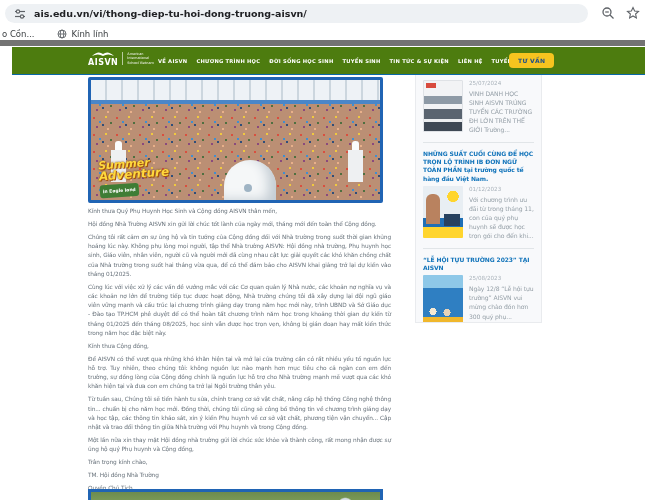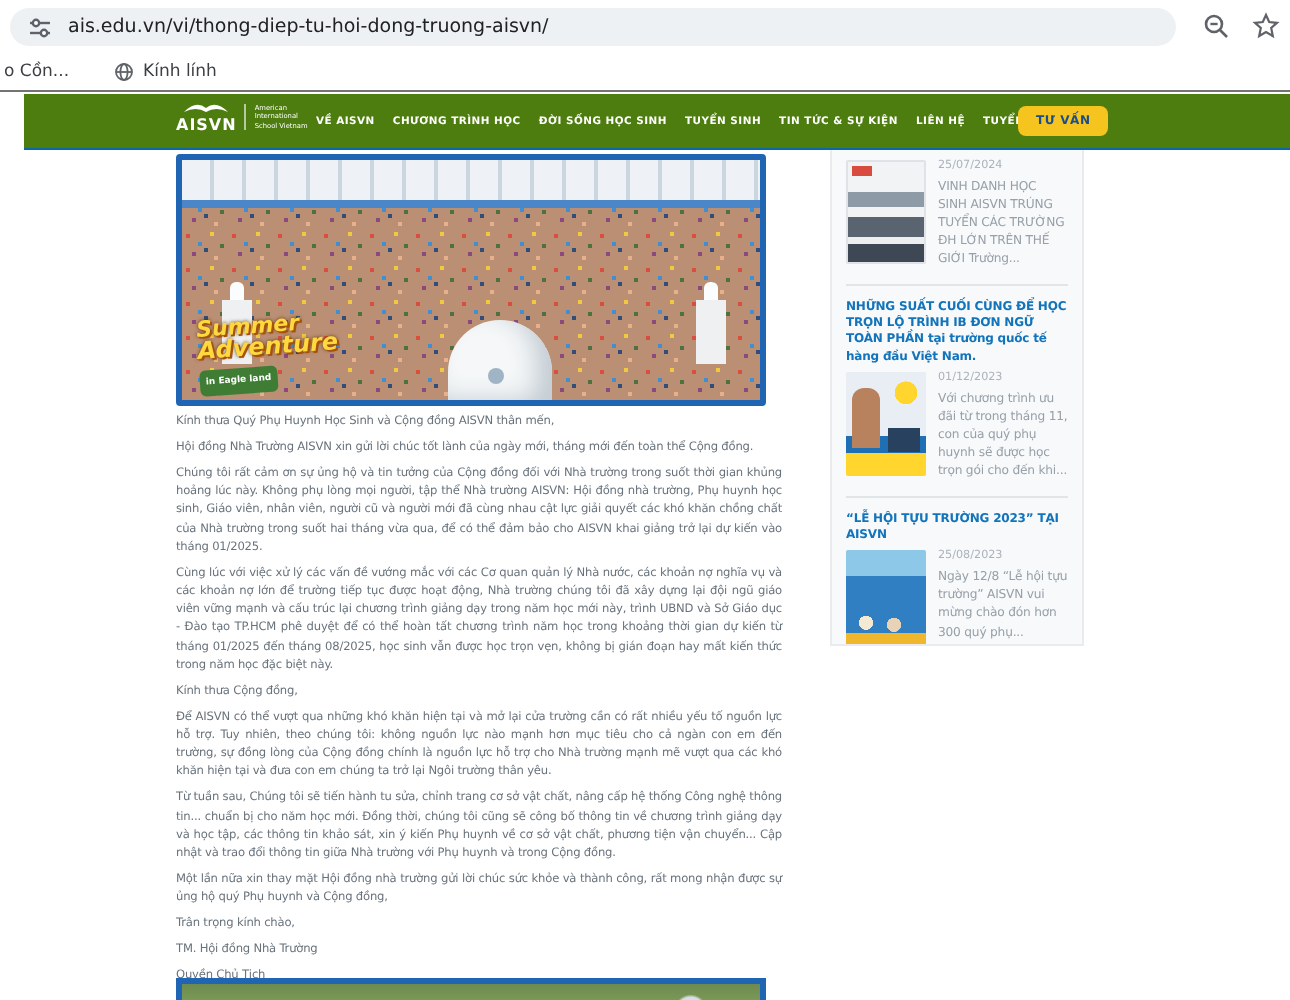--- a/index.html
+++ b/index.html
@@ -1,30 +1,30 @@
 <!DOCTYPE html>
 <html><head>
 <meta charset="utf-8">
 <style>
   * { margin:0; padding:0; box-sizing:border-box; }
   html,body { width:645px; height:500px; overflow:hidden; background:#fff;
               font-family:"DejaVu Sans", sans-serif; }
 
   
-  #chrome-top { position:absolute; left:0; top:0; width:645px; height:27px; background:#ffffff; }
+  #chrome-top { position:absolute; left:0; top:0; width:645px; height:27px; background:#ffffff;font-weight:bold; }
   #omnibox { position:absolute; left:5px; top:4px; width:583px; height:19px;
              background:#eef1f4; border-radius:10px; display:flex; align-items:center; }
   #site-info-icon { margin-left:9px; width:12px; height:12px; flex:0 0 auto; }
   #url-text { margin-left:8px; font-size:9.5px; color:#202124; white-space:nowrap; }
   .top-icon { position:absolute; top:6px; width:14px; height:14px; color:#5f6368; }
   #zoom-icon   { left:601px; }
   #star-icon   { left:626px; }
 
   #bookmarks-bar { position:absolute; left:0; top:27px; width:645px; height:19px; background:#ffffff;
-                   border-bottom:1px solid #737373; display:flex; align-items:center; }
+                   border-bottom:6px solid #737373; display:flex; align-items:center; }
   .bm { display:flex; align-items:center; font-size:8.5px; color:#3c4043; }
   #bm1 { margin-left:2px; }
   #bm2 { margin-left:22px; }
   .bm .glyph { width:10px; height:10px; margin-right:5px; color:#5f6368; }
 
   
   #site-nav { position:absolute; left:12px; top:47px; width:645px; height:28px;
               background:#4d7c0f; border-bottom:1px solid #0a68a6; }
   #logo { position:absolute; left:76px; top:3px; display:flex; align-items:center; }
   #logo-mark { display:flex; flex-direction:column; align-items:center; }

